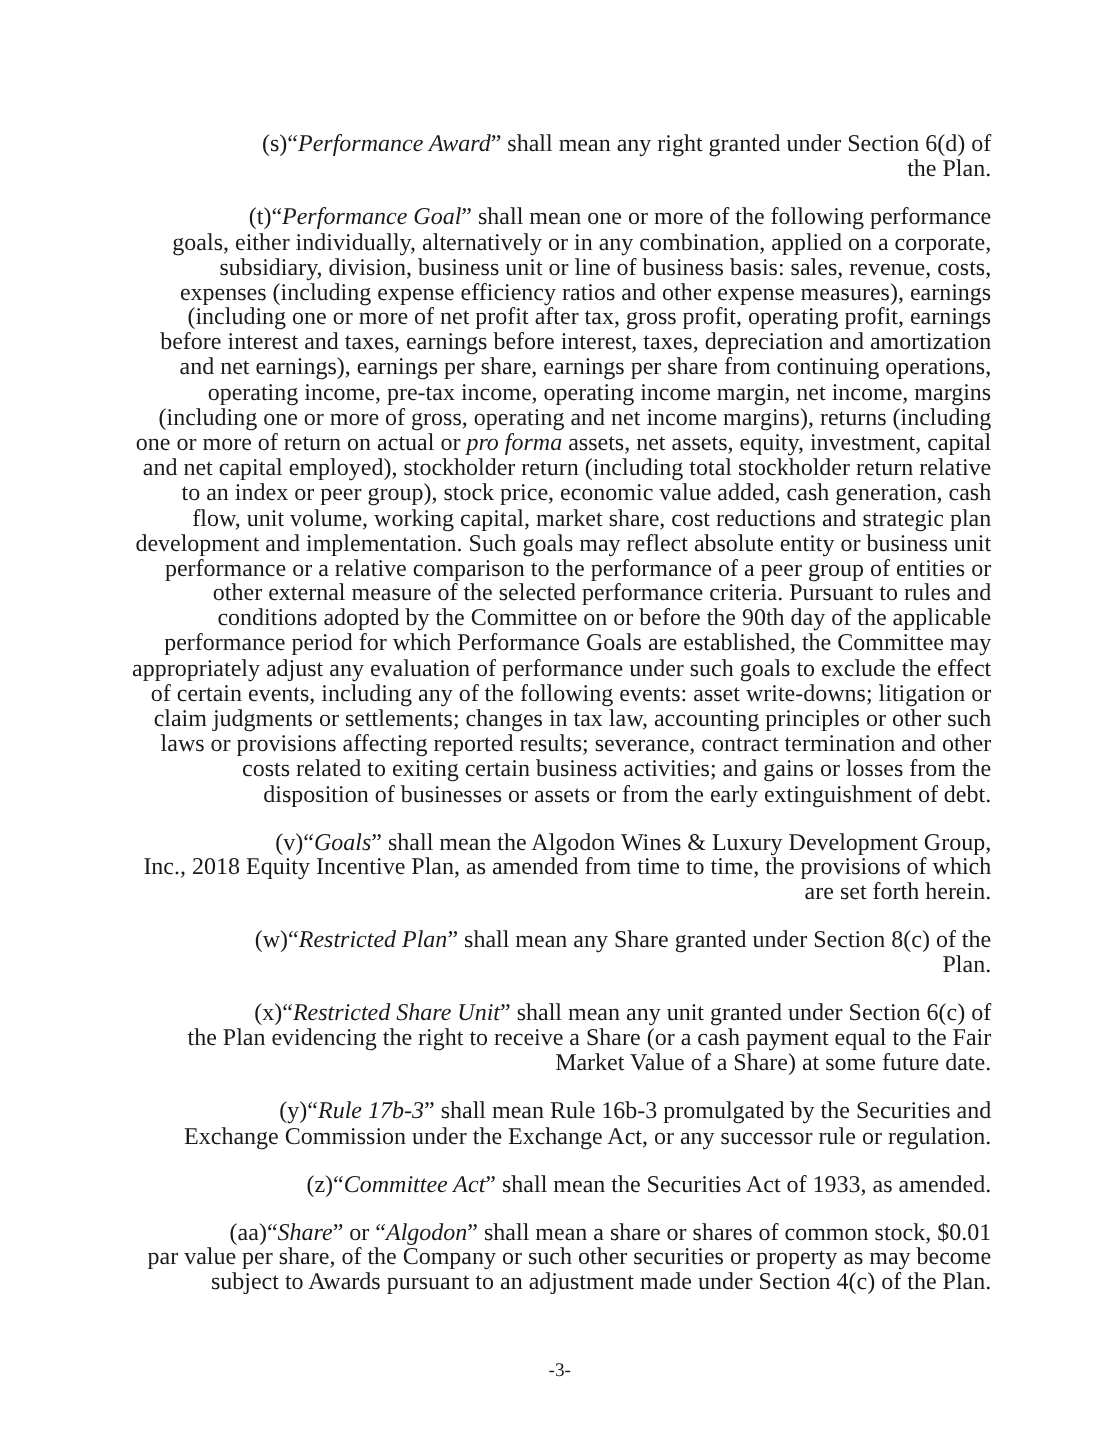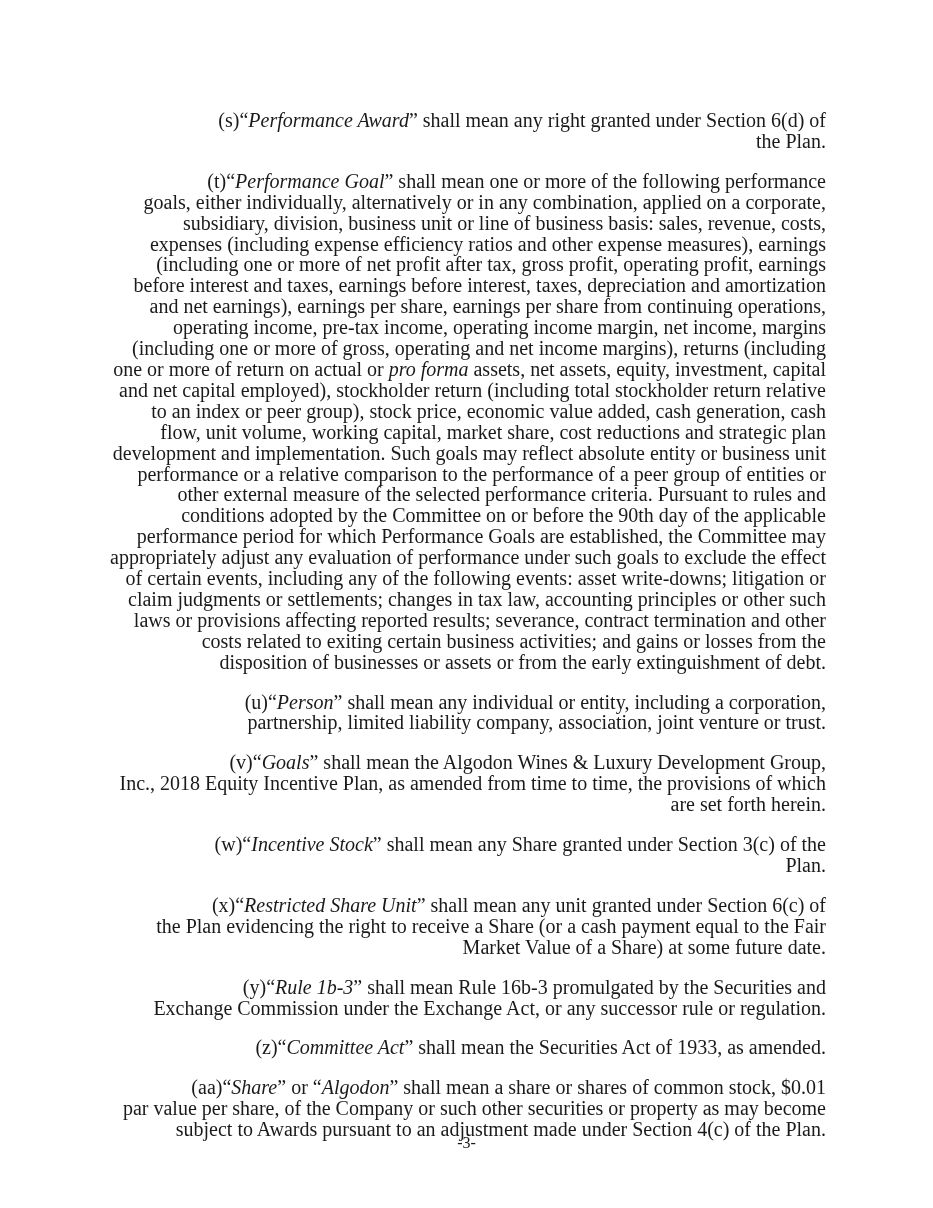--- a/index.html
+++ b/index.html
@@ -50,29 +50,28 @@
   </style>
 </head>
 <body>
 
 <div class="page">
 
   <p class="para"><span class="label">(s)</span><span>“</span><span class="term">Performance Award</span><span>”</span><span> shall mean any right granted under Section 6(d) of the Plan.</span></p>
 
   <p class="para"><span class="label">(t)</span><span>“</span><span class="term">Performance Goal</span><span>”</span><span> shall mean one or more of the following performance goals, either individually, alternatively or in any combination, applied on a corporate, subsidiary, division, business unit or line of business basis: sales, revenue, costs, expenses (including expense efficiency ratios and other expense measures), earnings (including one or more of net profit after tax, gross profit, operating profit, earnings before interest and taxes, earnings before interest, taxes, depreciation and amortization and net earnings), earnings per share, earnings per share from continuing operations, operating income, pre-tax income, operating income margin, net income, margins (including one or more of gross, operating and net income margins), returns (including one or more of return on actual or </span><span class="ital">pro forma</span><span> assets, net assets, equity, investment, capital and net capital employed), stockholder return (including total stockholder return relative to an index or peer group), stock price, economic value added, cash generation, cash flow, unit volume, working capital, market share, cost reductions and strategic plan development and implementation. Such goals may reflect absolute entity or business unit performance or a relative comparison to the performance of a peer group of entities or other external measure of the selected performance criteria. Pursuant to rules and conditions adopted by the Committee on or before the 90th day of the applicable performance period for which Performance Goals are established, the Committee may appropriately adjust any evaluation of performance under such goals to exclude the effect of certain events, including any of the following events: asset write-downs; litigation or claim judgments or settlements; changes in tax law, accounting principles or other such laws or provisions affecting reported results; severance, contract termination and other costs related to exiting certain business activities; and gains or losses from the disposition of businesses or assets or from the early extinguishment of debt.</span></p>
 
-  <p class="para"><span class="label">(u)</span><span>“</span><span class="term">Person</span><span>”</span><span> shall mean any individual or entity, including a corporation, partnership, limited liability company, association, joint venture or trust.</span></p>
 
   <p class="para"><span class="label">(v)</span><span>“</span><span class="term">Goals</span><span>”</span><span> shall mean the Algodon Wines &amp; Luxury Development Group, Inc., 2018 Equity Incentive Plan, as amended from time to time, the provisions of which are set forth herein.</span></p>
 
-  <p class="para"><span class="label">(w)</span><span>“</span><span class="term">Incentive Stock</span><span>”</span><span> shall mean any Share granted under Section 3(c) of the Plan.</span></p>
+  <p class="para"><span class="label">(w)</span><span>“</span><span class="term">Restricted Plan</span><span>”</span><span> shall mean any Share granted under Section 8(c) of the Plan.</span></p>
 
   <p class="para"><span class="label">(x)</span><span>“</span><span class="term">Restricted Share Unit</span><span>”</span><span> shall mean any unit granted under Section 6(c) of the Plan evidencing the right to receive a Share (or a cash payment equal to the Fair Market Value of a Share) at some future date.</span></p>
 
-  <p class="para"><span class="label">(y)</span><span>“</span><span class="term">Rule 1b-3</span><span>”</span><span> shall mean Rule 16b-3 promulgated by the Securities and Exchange Commission under the Exchange Act, or any successor rule or regulation.</span></p>
+  <p class="para"><span class="label">(y)</span><span>“</span><span class="term">Rule 17b-3</span><span>”</span><span> shall mean Rule 16b-3 promulgated by the Securities and Exchange Commission under the Exchange Act, or any successor rule or regulation.</span></p>
 
   <p class="para"><span class="label">(z)</span><span>“</span><span class="term">Committee Act</span><span>”</span><span> shall mean the Securities Act of 1933, as amended.</span></p>
 
   <p class="para"><span class="label">(aa)</span><span>“</span><span class="term">Share</span><span>”</span><span> or “</span><span class="ital">Algodon</span><span>” shall mean a share or shares of common stock, $0.01 par value per share, of the Company or such other securities or property as may become subject to Awards pursuant to an adjustment made under Section 4(c) of the Plan.</span></p>
 
 </div>
 
 <div class="footer">-3-</div>
 
 </body></html>

